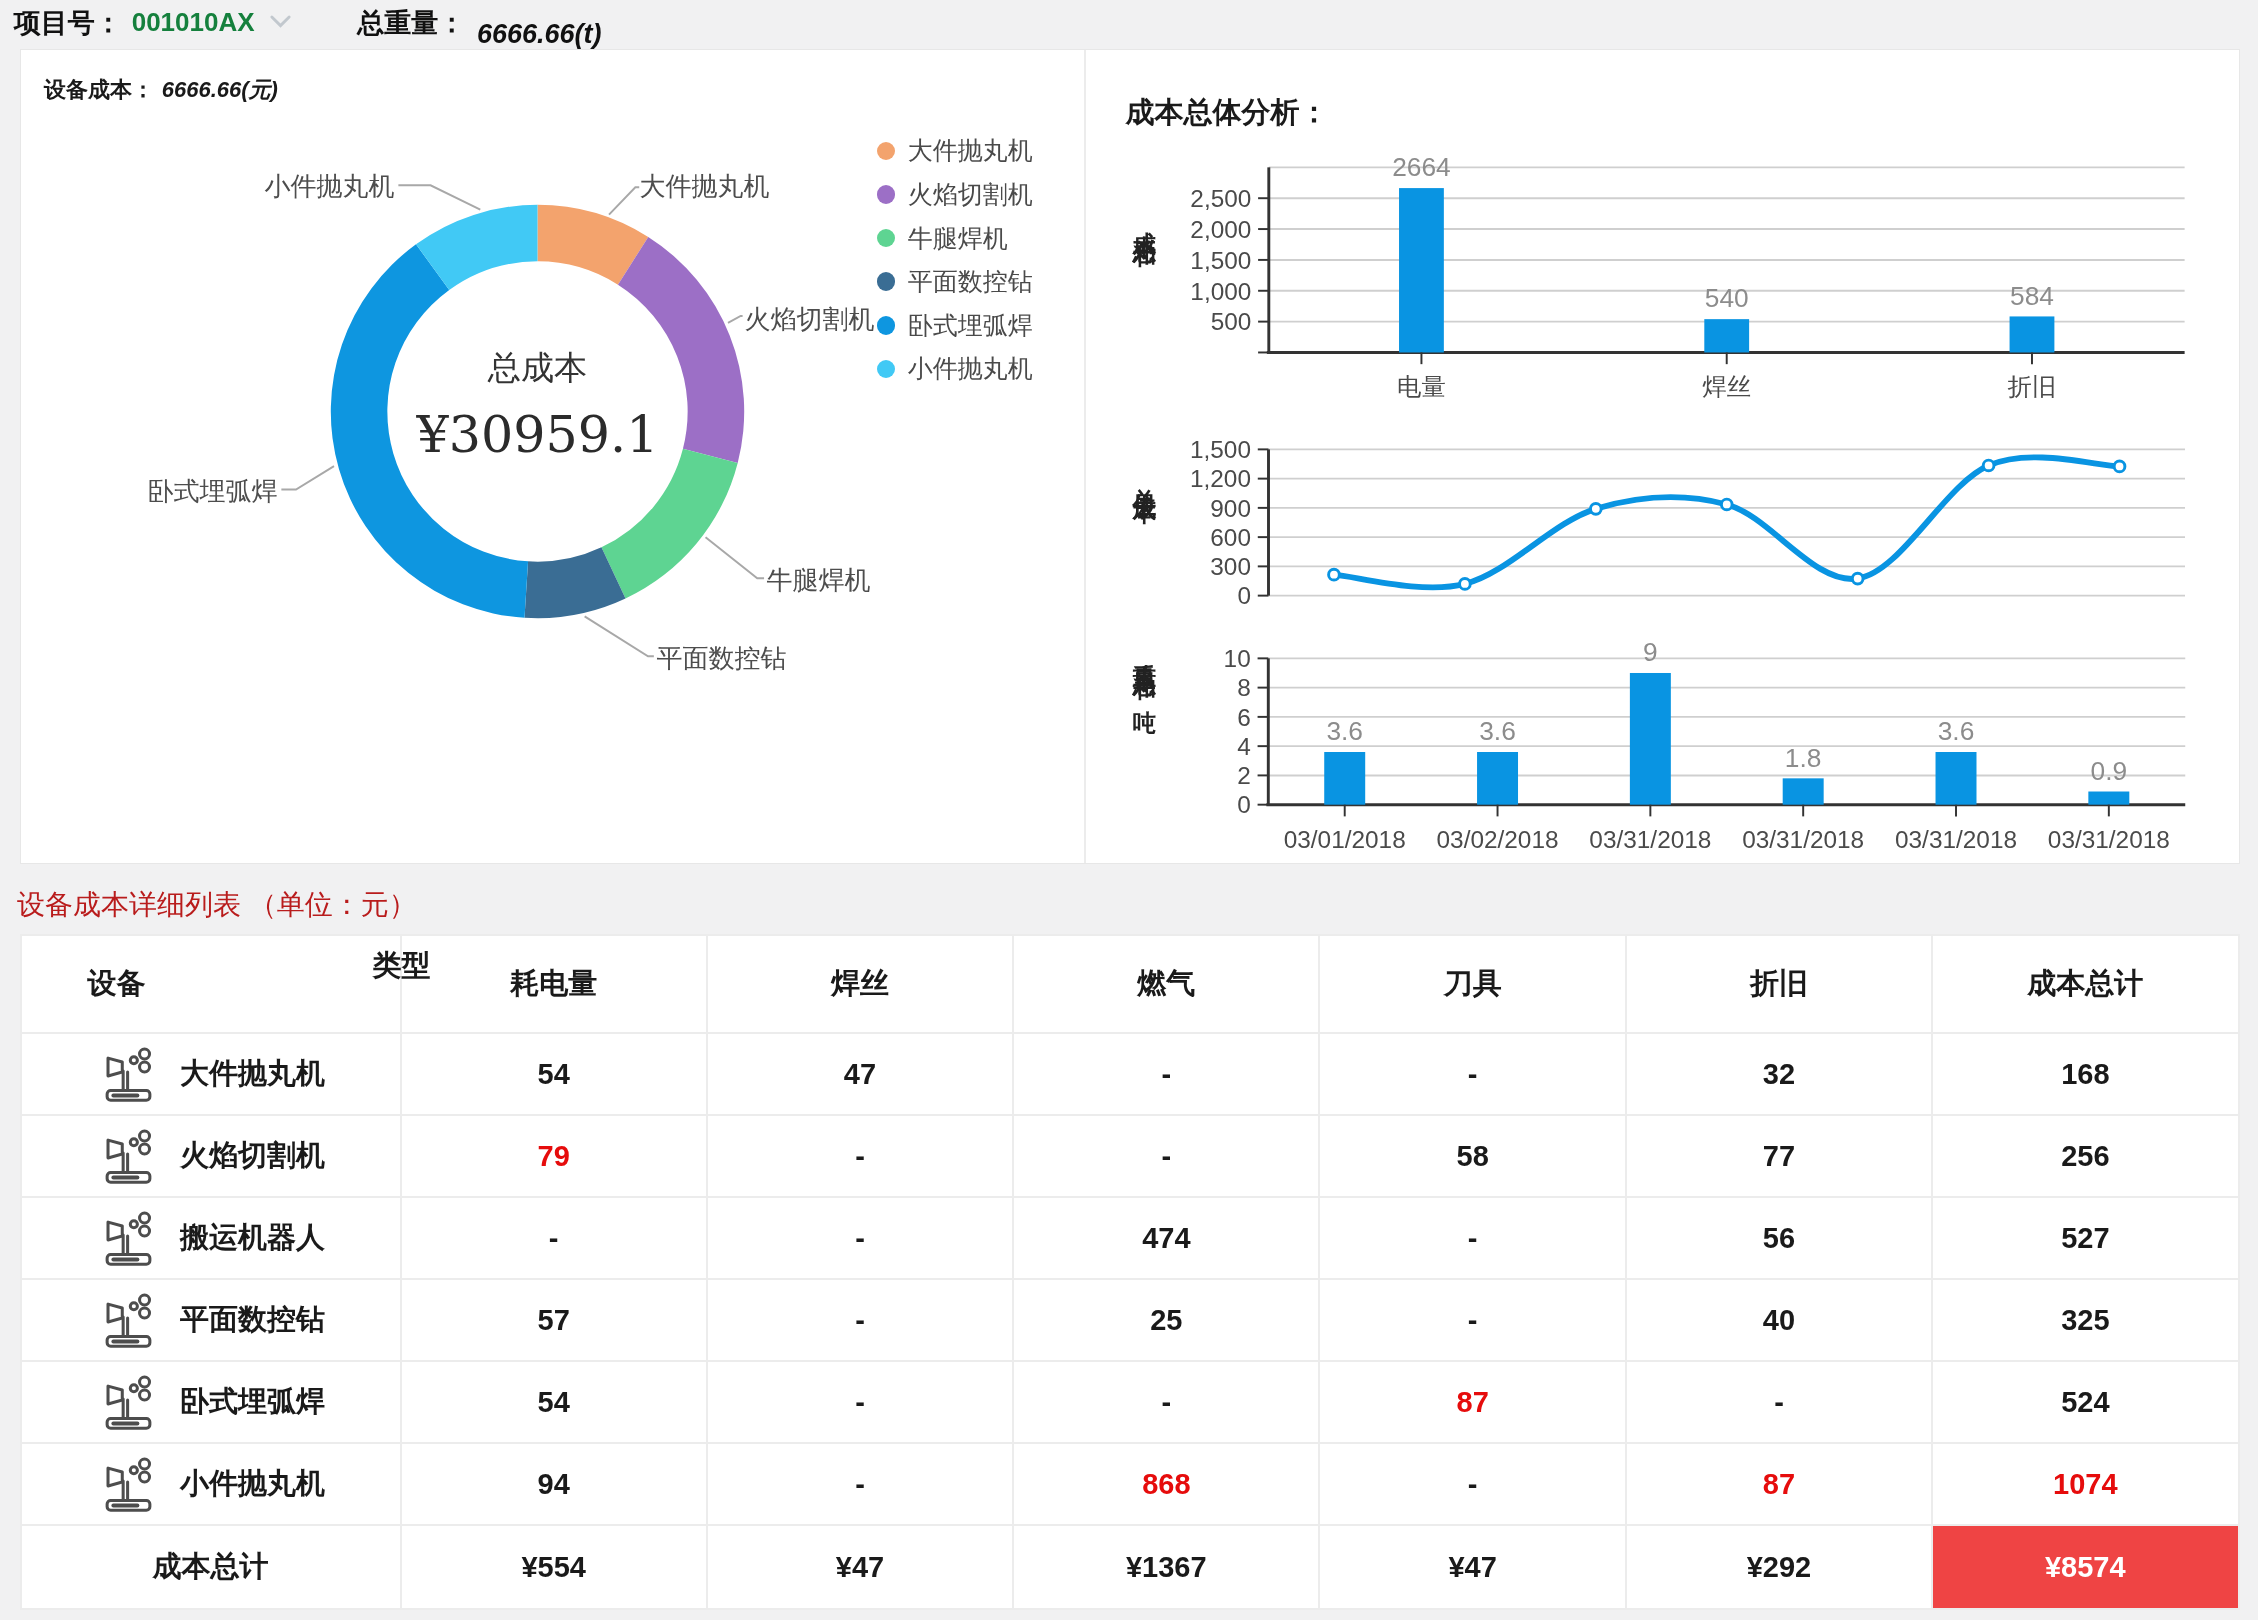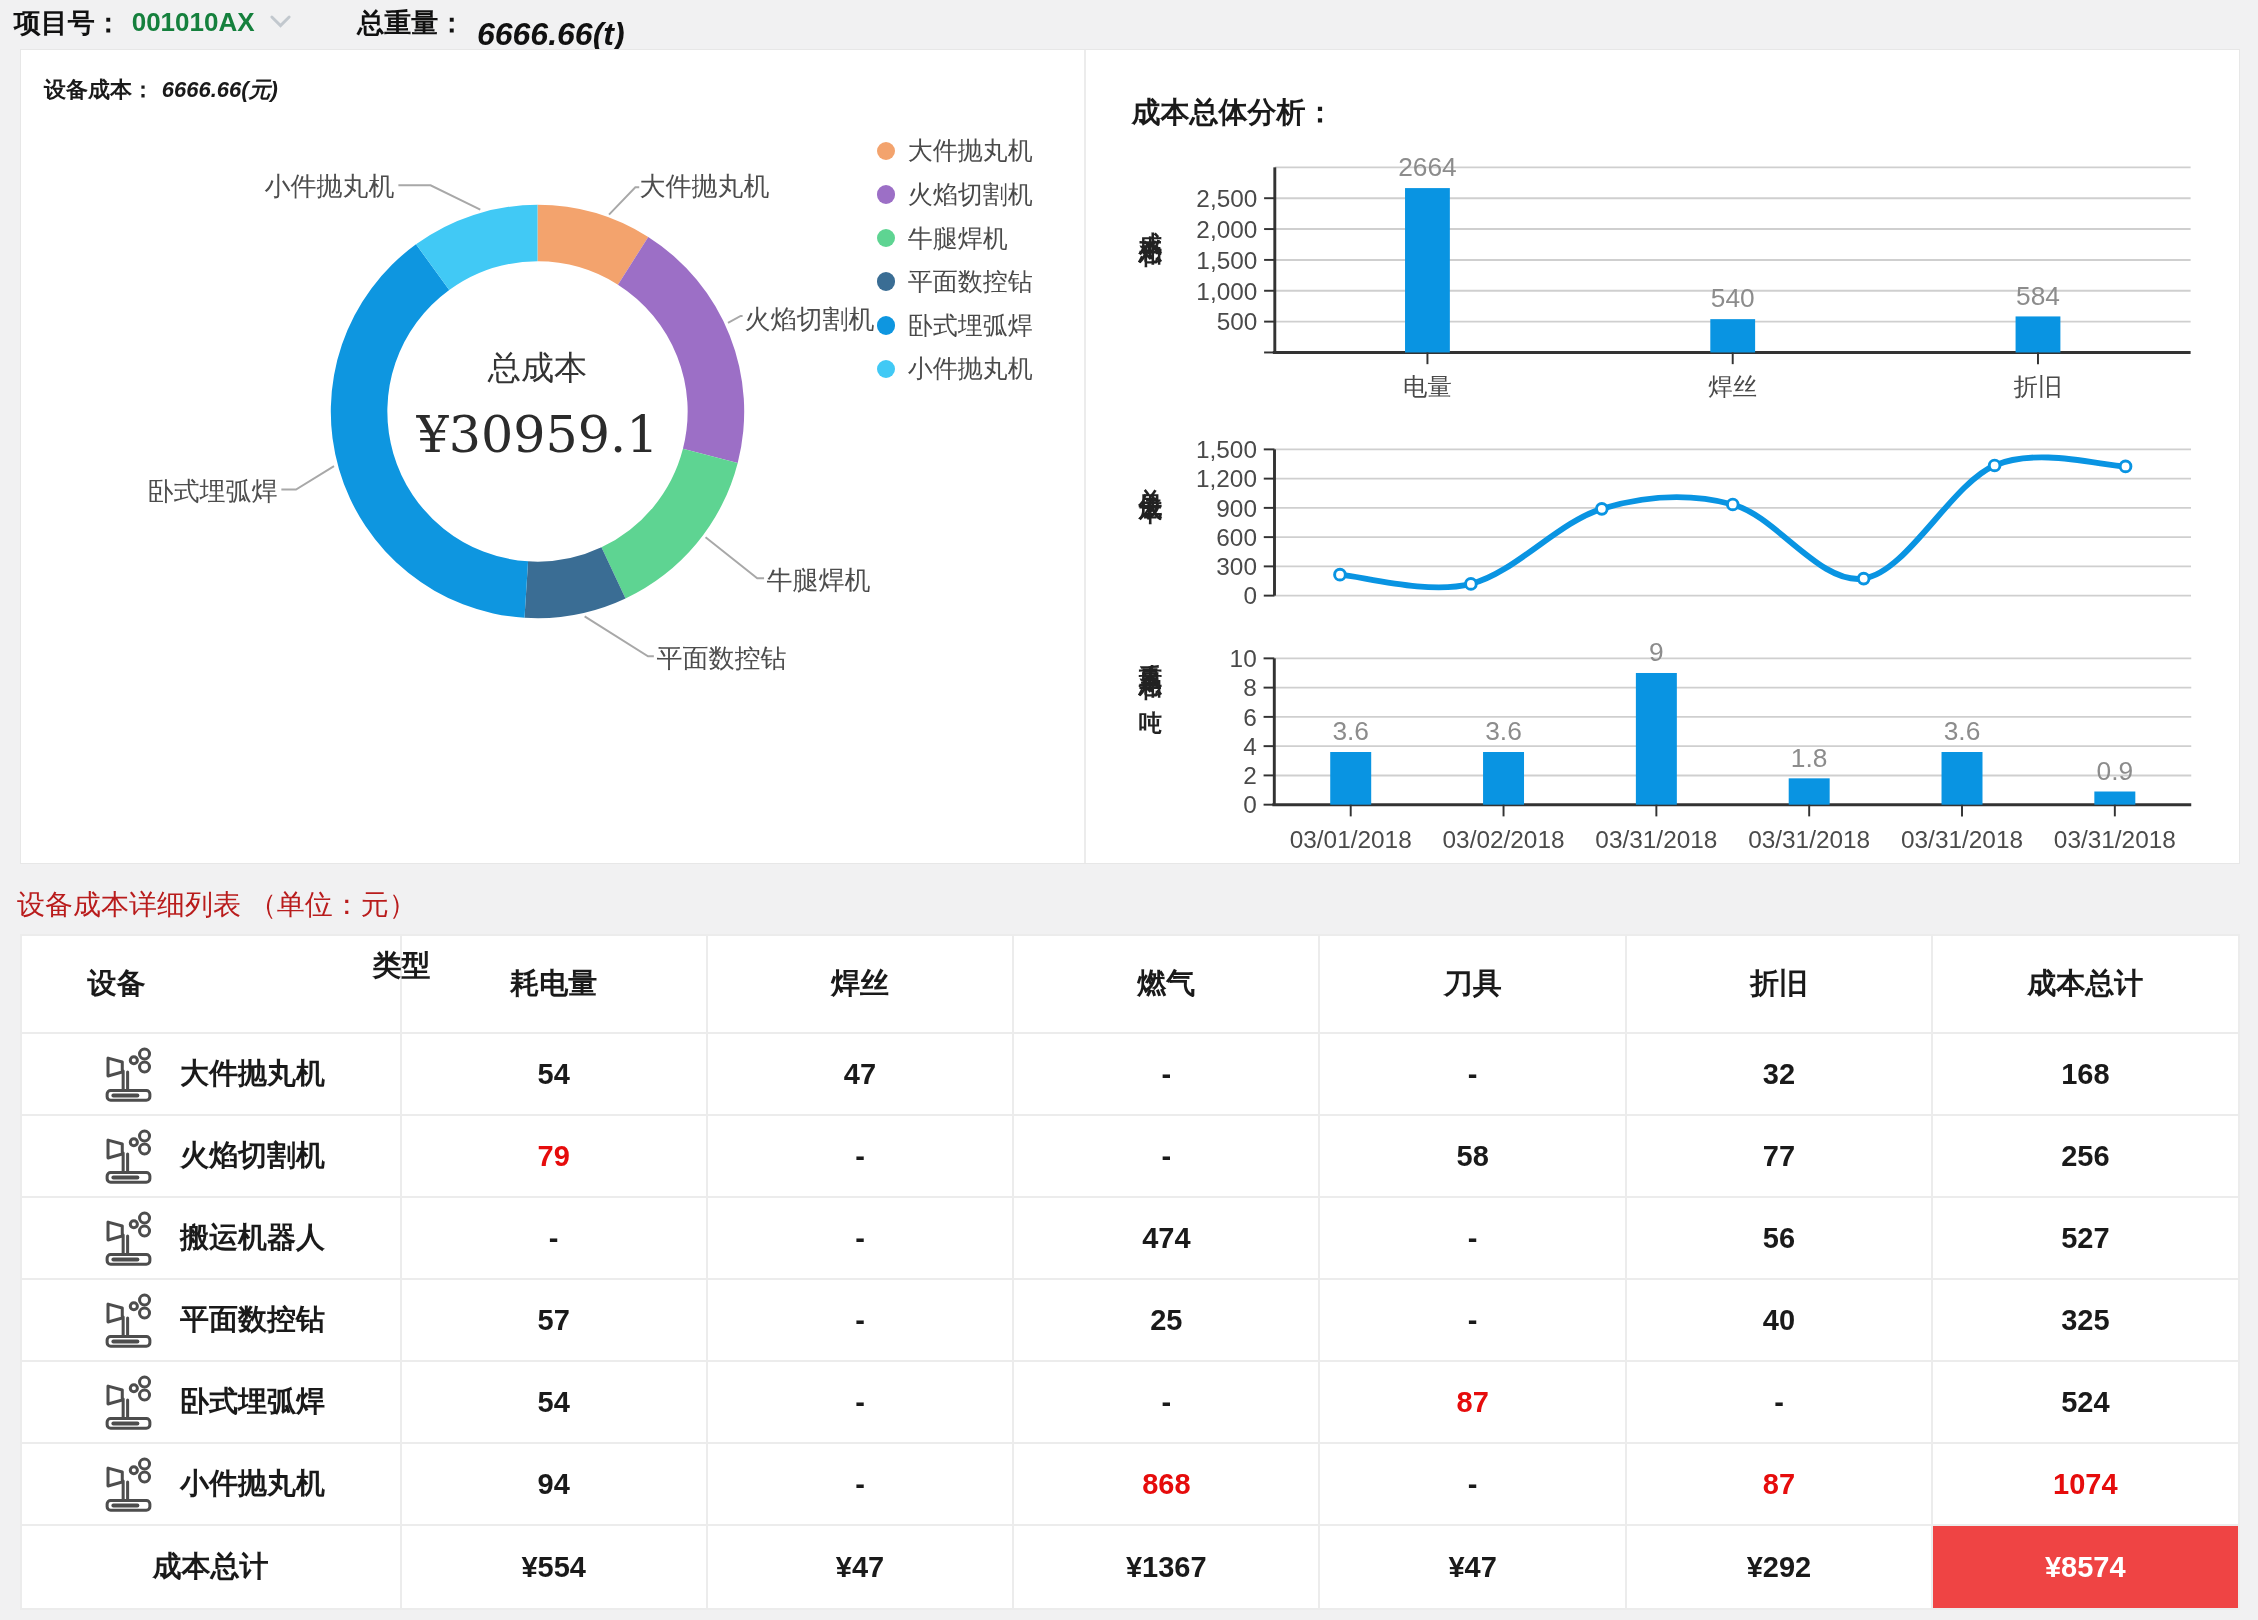--- a/index.html
+++ b/index.html
@@ -4,26 +4,26 @@
 <style>
   * { margin:0; padding:0; box-sizing:border-box; }
   html,body { width:2259px; height:1621px; background:#f1f1f2; font-family:"Liberation Sans","DejaVu Sans",sans-serif; color:#1a1a1a; overflow:hidden; }
 
   
   .topbar { display:flex; align-items:center; height:45px; padding-left:13.7px; }
   .tb-label { font-size:27px; font-weight:700; color:#111; }
   .tb-value { font-size:26px; font-weight:700; color:#15803d; margin-left:10px; }
   .chev { margin-left:13.7px; display:inline-block; }
   .tb-weight-label { font-size:27px; font-weight:700; color:#111; margin-left:64px; }
-  .tb-weight-value { font-size:32px; font-weight:700; font-style:italic; color:#111; margin-left:11.7px;margin-top:23px; }
+  .tb-weight-value { font-size:27px; font-weight:700; font-style:italic; color:#111; margin-left:11.7px;margin-top:23px; }
 
   
   .card { position:absolute; left:19.5px; top:49px; width:2220px; height:815px; background:#fff; border:1px solid #e7e7e7; display:flex; }
   .panel-left { width:1065px; border-right:2px solid #ececec; position:relative; }
-  .panel-right { flex:1; padding-left:20px;margin-left:20px; }
+  .panel-right { flex:1; padding-left:34px; }
 
   .lp-title { padding:25px 0 0 23.4px; font-size:22px; }
   .lp-title .lbl { font-weight:700; }
   .lp-title .val { font-weight:700; font-style:italic; margin-left:7.8px; }
 
   .donut-wrap { position:relative; width:1059px; height:610px; margin-top:3.9px; }
   .donut-svg { position:absolute; left:302px; top:88px; }
   .callout-overlay { position:absolute; left:0; top:0; pointer-events:none; }
   .callout { position:absolute; font-size:26px; color:#4d4d4d; white-space:nowrap; }
 

